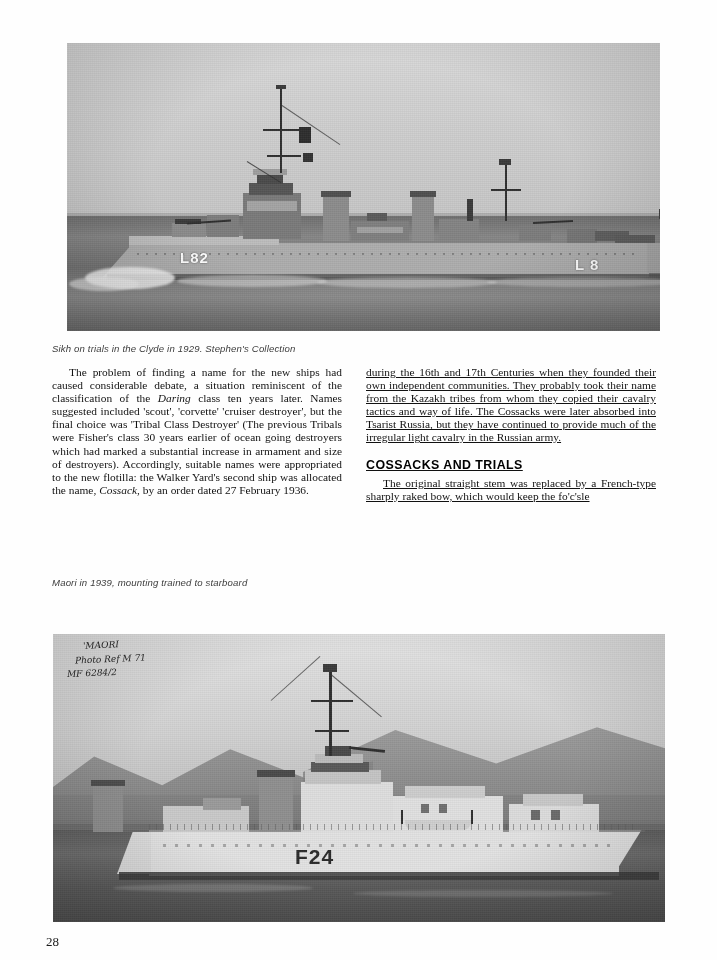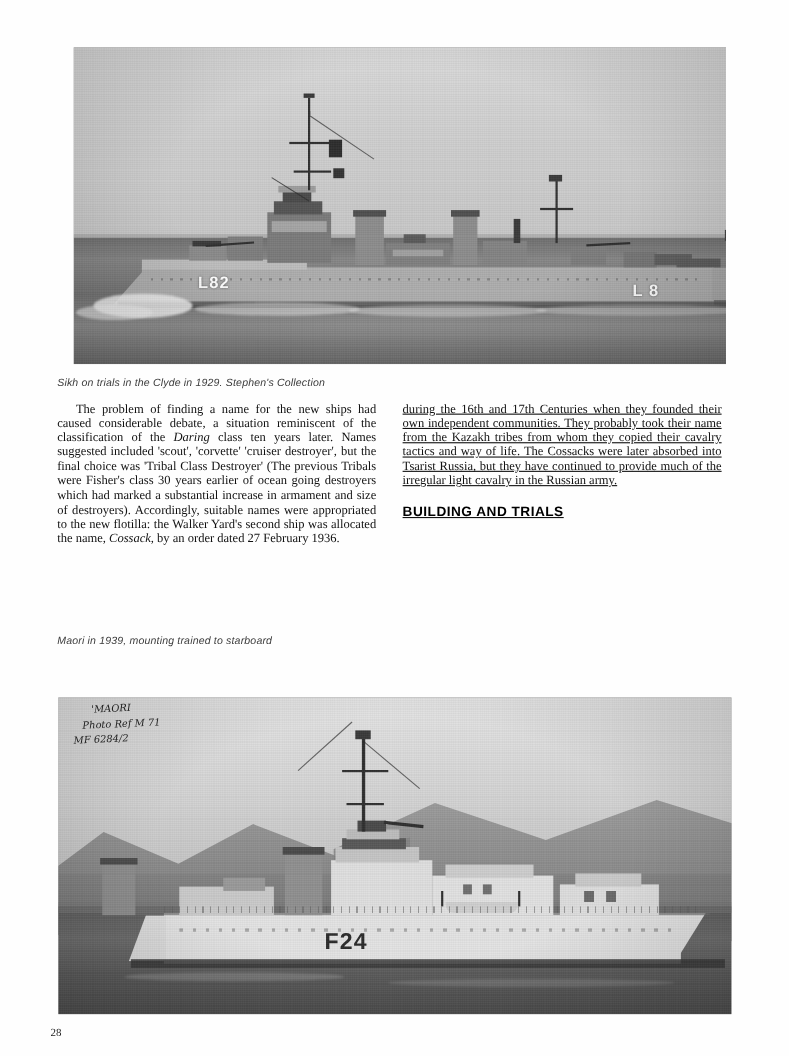--- a/index.html
+++ b/index.html
@@ -138,21 +138,21 @@
   .sec-head.spaced { margin-top: 14px; }
   p.body { margin: 0; text-indent: 17px; }
   p.body + p.body { margin-top: 0; }
   .ital { font-style: italic; }
 
   .page-number {
     position: absolute;
     left: 46px;
     top: 934px;
     font-family: "Liberation Serif", serif;
-    font-size: 10px;
+    font-size: 13px;
     color: #1a1a1a;
   }
 </style>
 </head>
 <body>
 
 <div class="page">
 
   <div class="photo" id="photo-top">
     <div class="sky" style="height:62%"></div>
@@ -245,23 +245,26 @@
       <span>The problem of finding a name for the new ships had caused considerable debate, a situation reminiscent of the classification of the </span><span class="ital">Daring</span><span> class ten years later. Names suggested included 'scout', 'corvette' 'cruiser destroyer', but the final choice was 'Tribal Class Destroyer' (The previous Tribals were Fisher's class 30 years earlier of ocean going destroyers which had marked a substantial increase in armament and size of destroyers). Accordingly, suitable names were appropriated to the new flotilla: the Walker Yard's second ship was allocated the name, </span><span class="ital">Cossack</span><span>, by an order dated 27 February 1936.</span>
     </p>
 
   </div>
 
   <div class="col" id="col-right">
     <p class="body" style="text-indent:0">
       <span>during the 16th and 17th Centuries when they founded their own independent communities. They probably took their name from the Kazakh tribes from whom they copied their cavalry tactics and way of life. The Cossacks were later absorbed into Tsarist Russia, but they have continued to provide much of the irregular light cavalry in the Russian army.</span>
     </p>
 
-    <div class="sec-head spaced">BUILDING AND TRIALS</div>
-
-
+    <div class="sec-head spaced">COSSACKS AND TRIALS</div>
+
+
+    <p class="body">
+      <span>The original straight stem was replaced by a French-type sharply raked bow, which would keep the fo'c'sle</span>
+    </p>
   </div>
 
   <div class="caption" style="left:52px; top:577px;">
     <span class="it">Maori</span><span class="it"> in 1939, mounting trained to starboard</span>
   </div>
 
   <div class="photo" id="photo-bottom">
     <div class="sky2" style="height:56%"></div>
 
     <div class="hills" style="left:-20px; top:96px; width:340px; height:120px;

